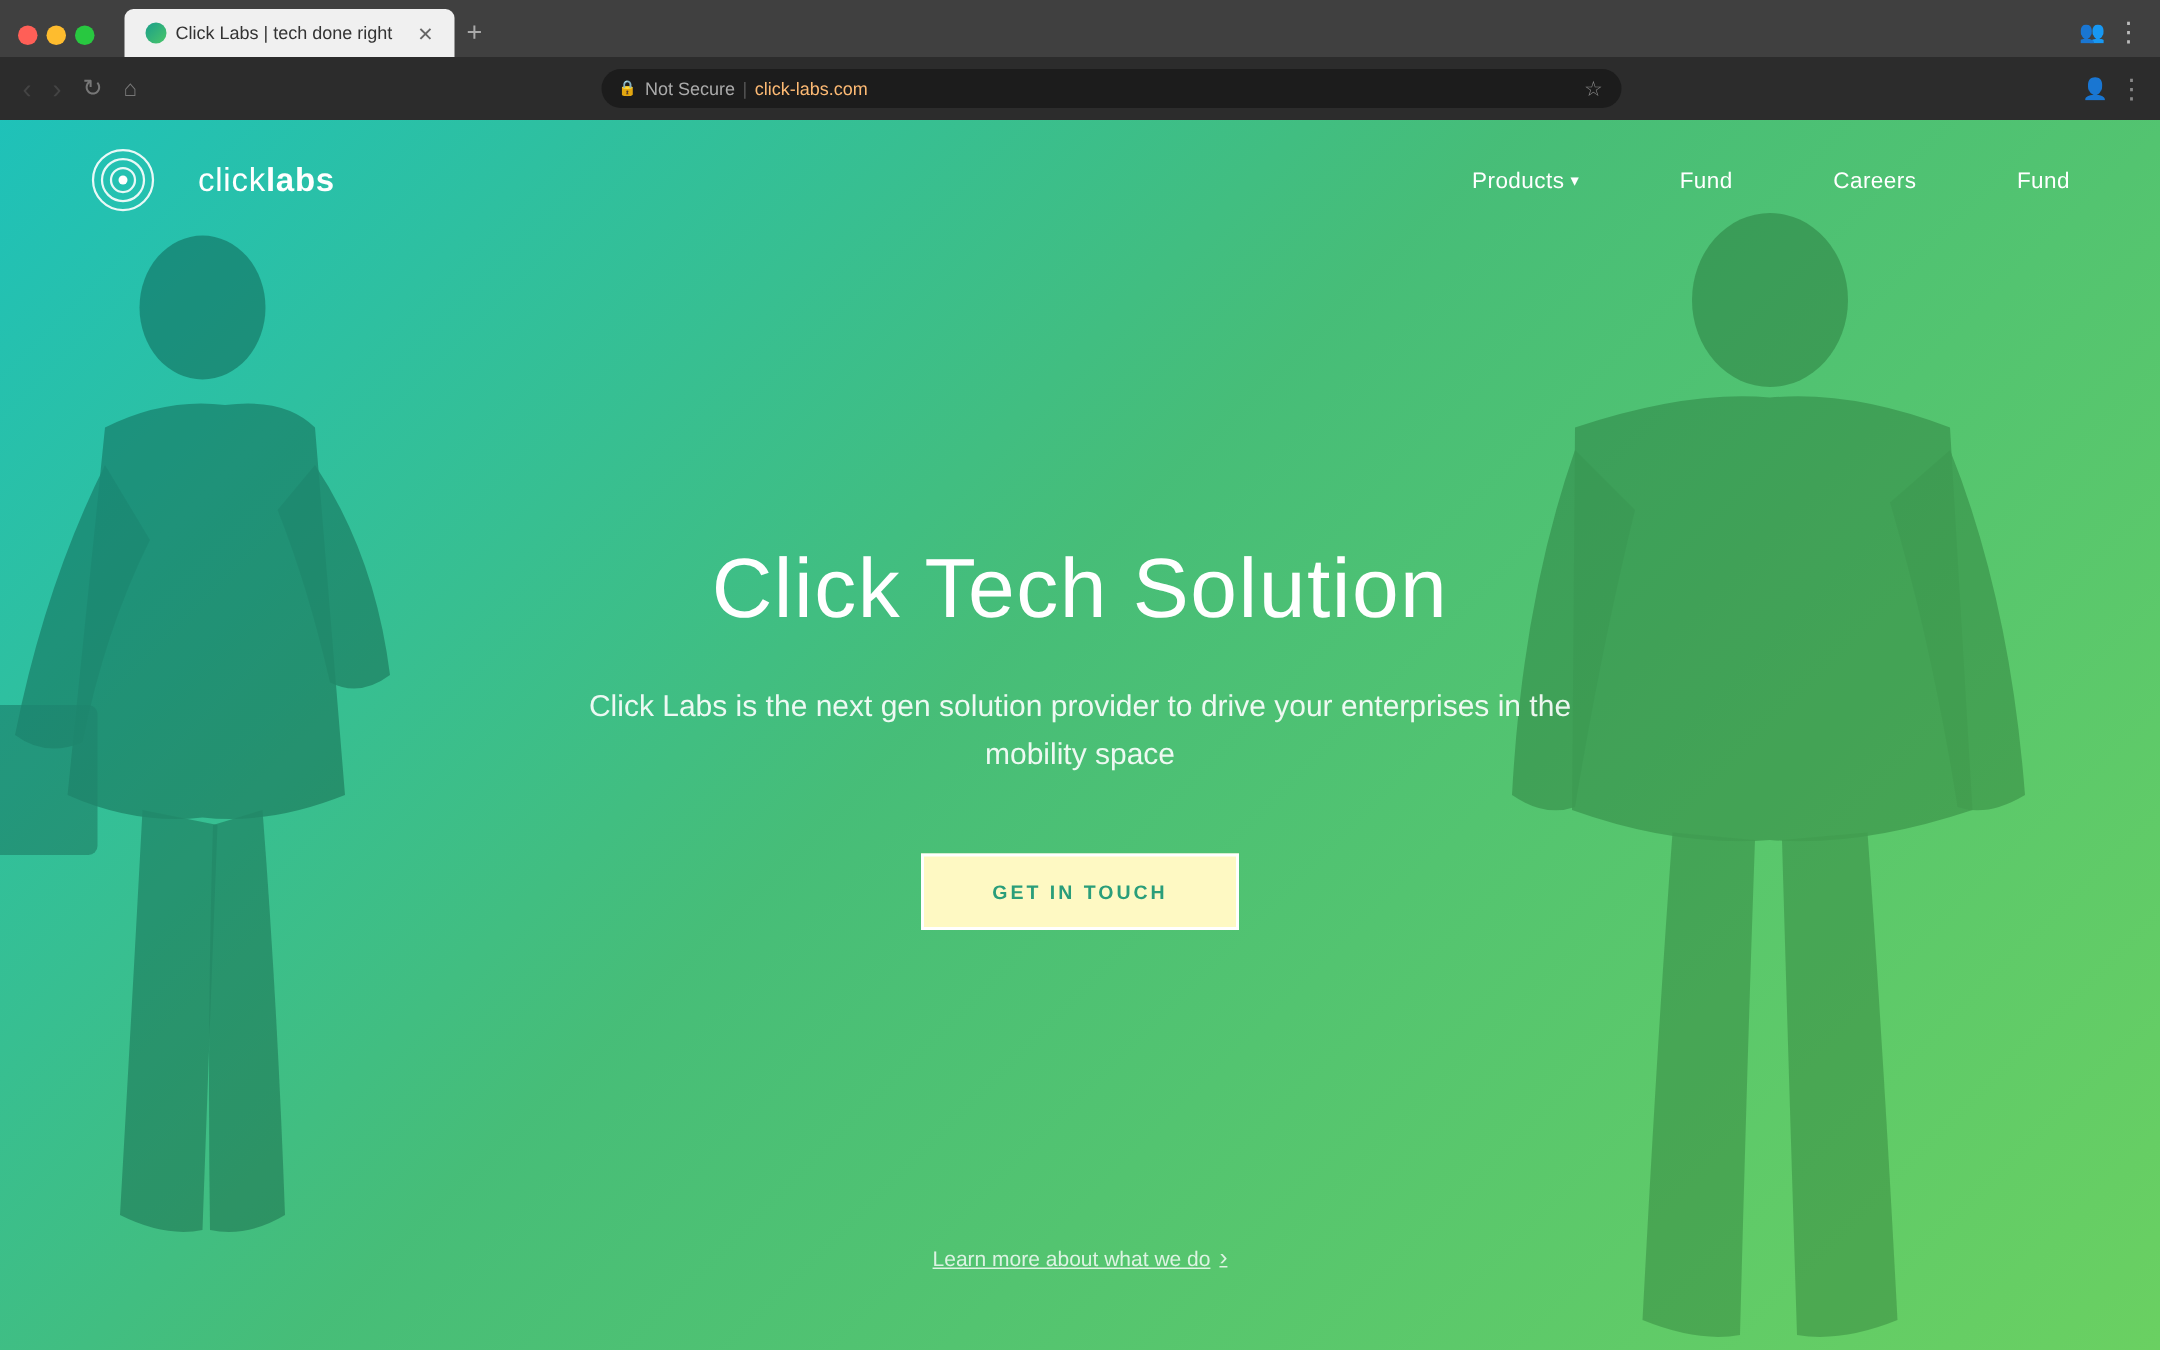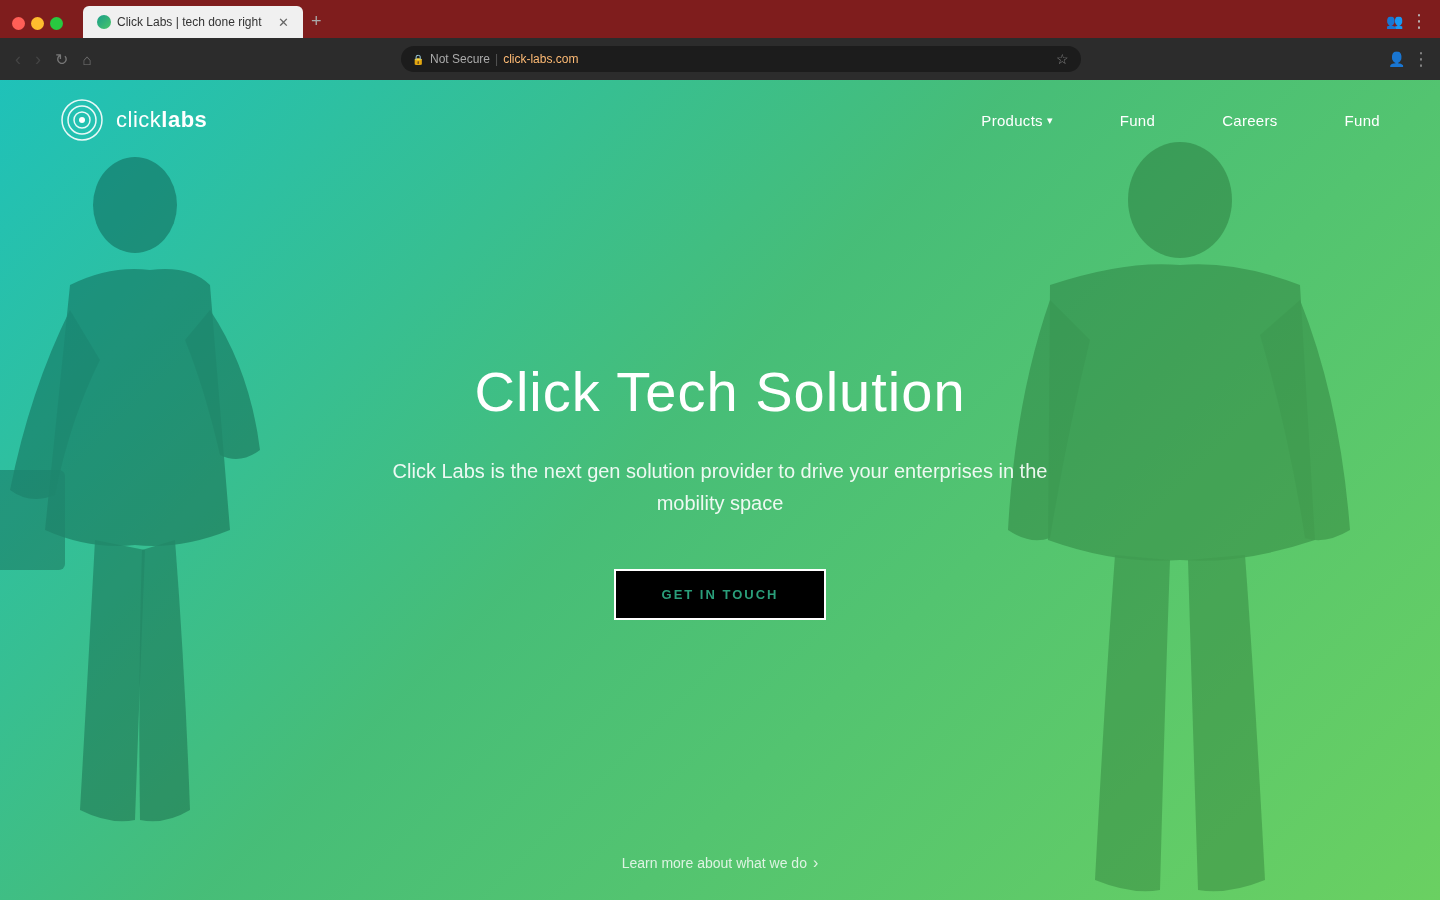--- a/index.html
+++ b/index.html
@@ -32,21 +32,21 @@
       right: 0;
       height: 80px;
       display: flex;
       align-items: center;
       padding: 0 60px;
       z-index: 10;
     }
     .logo-area {
       display: flex;
       align-items: center;
-      gap: 12px;
+      gap: 28px;
       text-decoration: none;
     }
     .logo-text {
       color: white;
       font-size: 22px;
       font-weight: 400;
       letter-spacing: 0.5px;
     }
     .logo-text span { font-weight: 700; }
     .nav-links {
@@ -92,52 +92,53 @@
     }
     .hero-subtitle {
       color: rgba(255,255,255,0.9);
       font-size: 20px;
       font-weight: 300;
       line-height: 1.6;
       margin-bottom: 50px;
       max-width: 700px;
     }
     .cta-btn {
-      background: #000000;
+      background: #fef9c3;
       color: #2a9e7a;
       border: 2px solid white;
       padding: 16px 46px;
       font-size: 13px;
       font-weight: 600;
       letter-spacing: 2px;
       cursor: pointer;
       text-transform: uppercase;
       transition: all 0.2s;
     }
 
     
     .learn-more {
       position: absolute;
-      bottom: 28px;
+      bottom: 52px;
       left: 50%;
       transform: translateX(-50%);
       color: rgba(255,255,255,0.8);
       font-size: 14px;
       cursor: pointer;
       display: flex;
       align-items: center;
       gap: 6px;
       z-index: 10;
+      text-decoration: underline;
     }
     .learn-more-arrow { font-size: 16px; }
   </style>
 </head>
 <body>
 
-<div style="background:#7f1d1d; height:38px; display:flex; align-items:flex-end; width:1440px;">
+<div style="background:#404040; height:38px; display:flex; align-items:flex-end; width:1440px;">
   <div style="display:flex; gap:6px; align-items:center; padding:0 12px 8px;">
     <div class="traffic-light tl-red" style="width:13px;height:13px;border-radius:50%;background:#ff5f57;"></div>
     <div class="traffic-light tl-yellow" style="width:13px;height:13px;border-radius:50%;background:#febc2e;"></div>
     <div class="traffic-light tl-green" style="width:13px;height:13px;border-radius:50%;background:#28c840;"></div>
   </div>
   <div style="background:#f0f0f0; border-radius:6px 6px 0 0; padding:5px 14px; font-size:12px; color:#333; display:flex; align-items:center; gap:6px; height:32px; min-width:220px; margin-left:8px;">
     <div style="width:14px;height:14px;border-radius:50%;background:linear-gradient(135deg,#1a9e8a,#4ac669);flex-shrink:0;"></div>
     <span style="font-size:12px;color:#333;white-space:nowrap;overflow:hidden;text-overflow:ellipsis;max-width:160px;">Click Labs | tech done right</span>
     <span class="tab-x" style="color:#666;font-size:13px;cursor:pointer;margin-left:auto;">✕</span>
   </div>

